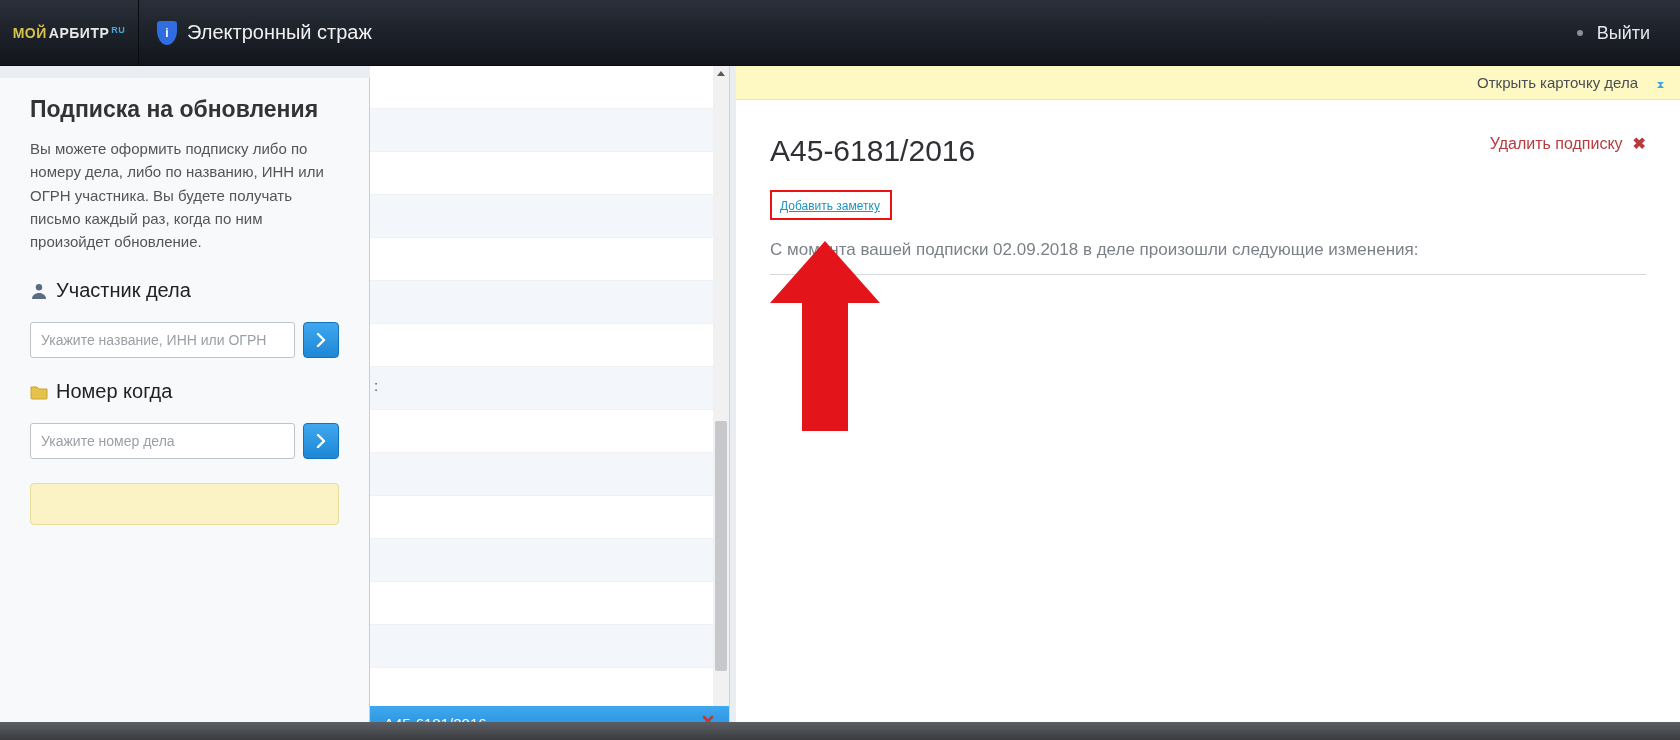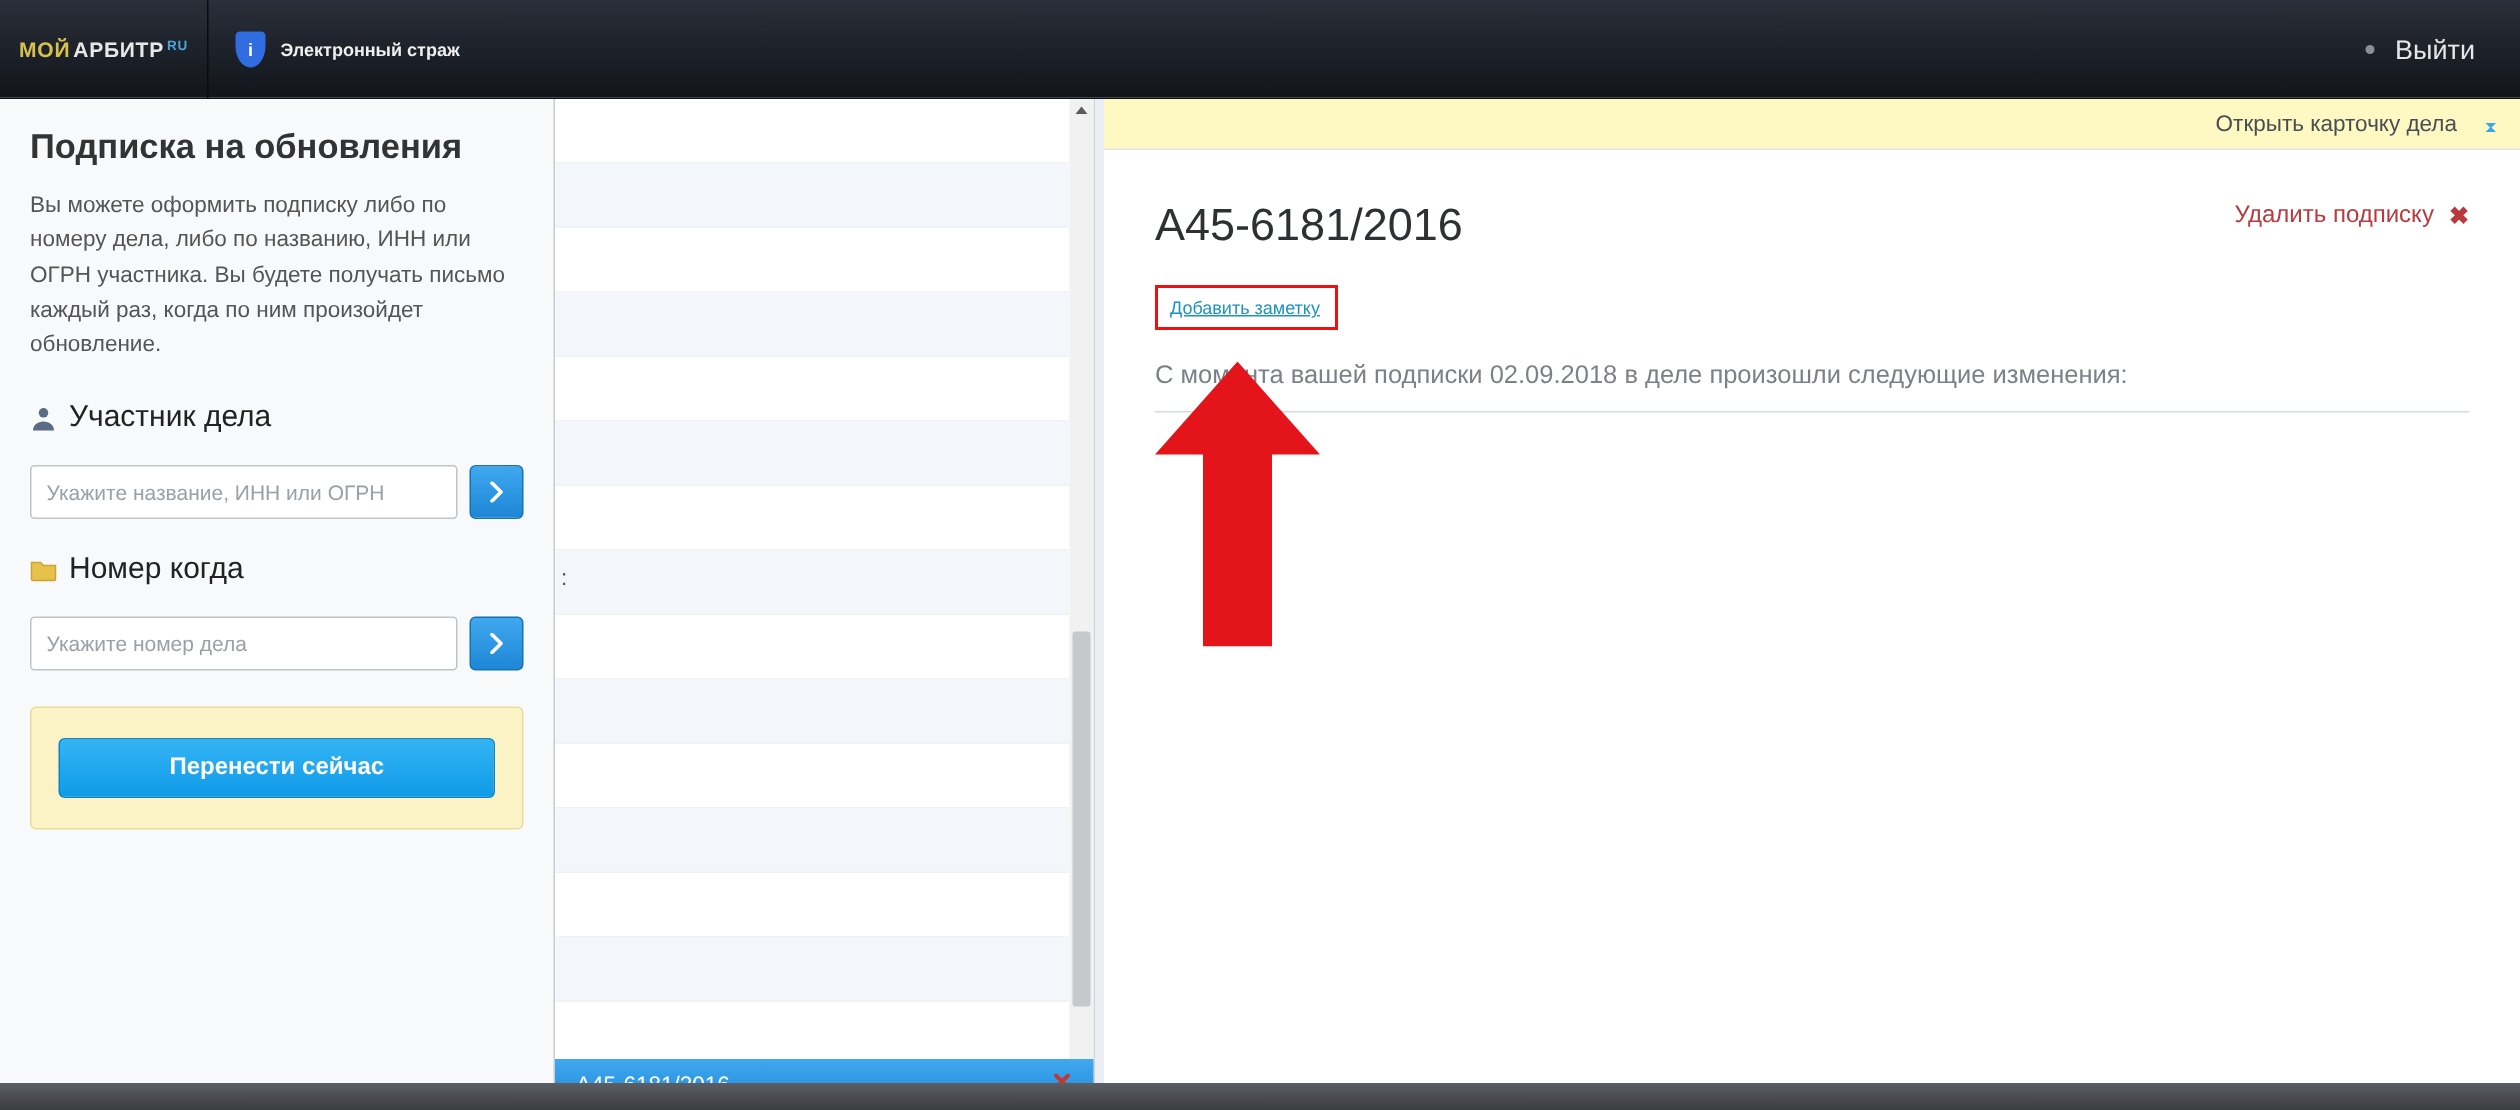--- a/index.html
+++ b/index.html
@@ -10,27 +10,27 @@
     background: linear-gradient(#2a2f39,#1b1f27 60%,#12151b);
     display:flex; align-items:center; color:#cfd3d8; position:relative;
     border-bottom:1px solid #0a0c10;
   }
   .logo-box{width:139px;height:66px;display:flex;align-items:center;justify-content:center;border-right:1px solid #0a0c10;}
   .logo-text{font-weight:bold;font-size:14px;letter-spacing:.5px;color:#e8e8e8;}
   .logo-text .yellow{color:#d6c24a;}
   .logo-text .sup{color:#4aa6d6;font-size:9px;vertical-align:top;margin-left:2px;}
   .header-title-box{display:flex;align-items:center;padding-left:18px;gap:10px;}
   .shield-ico{width:20px;height:24px;background:#2f6de0;border-radius:3px 3px 50% 50%/3px 3px 60% 60%;display:flex;align-items:center;justify-content:center;color:#fff;font-weight:bold;font-size:12px;}
-  .header-title{font-size:12px;color:#f0f0f0;font-weight:700;}
+  .header-title{font-size:20px;color:#f0f0f0;font-weight:400;}
   .header-right{position:absolute;right:30px;top:0;height:66px;display:flex;align-items:center;gap:14px;}
   .bullet{width:6px;height:6px;border-radius:50%;background:#8a8e95;}
   .logout-link{color:#e5e7ea;font-size:18px;cursor:pointer;}
   
   .main{position:absolute;top:66px;left:0;right:0;bottom:0;}
-  .sidebar{position:absolute;left:0;top:0;width:370px;bottom:0;background:#f8f9fa;border-right:1px solid #c9ccd0;padding:18px 20px;}
+  .sidebar{position:absolute;left:0;top:12px;width:370px;bottom:0;background:#f8f9fa;border-right:1px solid #c9ccd0;padding:18px 30px;}
   .sidebar h1{font-size:23px;color:#333;margin-bottom:14px;font-weight:600;}
   .sidebar p.desc{font-size:15px;color:#555;line-height:1.55;margin-bottom:26px;}
   .field-label-row{display:flex;align-items:center;gap:8px;margin-bottom:10px;}
   .field-label{font-size:20px;color:#222;font-weight:400;}
   .person-ico{width:18px;height:18px;}
   .person-ico svg,.folder-ico svg{display:block;}
   .folder-ico{width:18px;height:16px;}
   .input-row{display:flex;gap:8px;margin-bottom:22px;margin-top:20px;}
   .text-input{flex:1;height:36px;border:1px solid #bfc4c9;border-radius:3px;padding:0 10px;font-size:14px;color:#555;background:#fff;}
   .text-input::placeholder{color:#9aa0a6;}
@@ -125,21 +125,20 @@
     <div class="input-row">
       <input class="text-input" type="text" placeholder="Укажите номер дела" style="">
       <div class="go-btn">
         <svg width="10" height="14" viewBox="0 0 10 14">
             <path d="M2 1l6 6-6 6" stroke="#fff" stroke-width="2.4" fill="none" stroke-linecap="round" stroke-linejoin="round"></path>
           </svg>
       </div>
     </div>
 
     <div class="notice-box">
-      <button class="transfer-btn">Перенести сейчас</button>
     </div>
   </div>
 
   <div class="list-col">
     <div class="list-body">
       <div class="list-row"></div>
       <div class="list-row alt"></div>
       <div class="list-row"></div>
       <div class="list-row alt"></div>
       <div class="list-row"></div>

